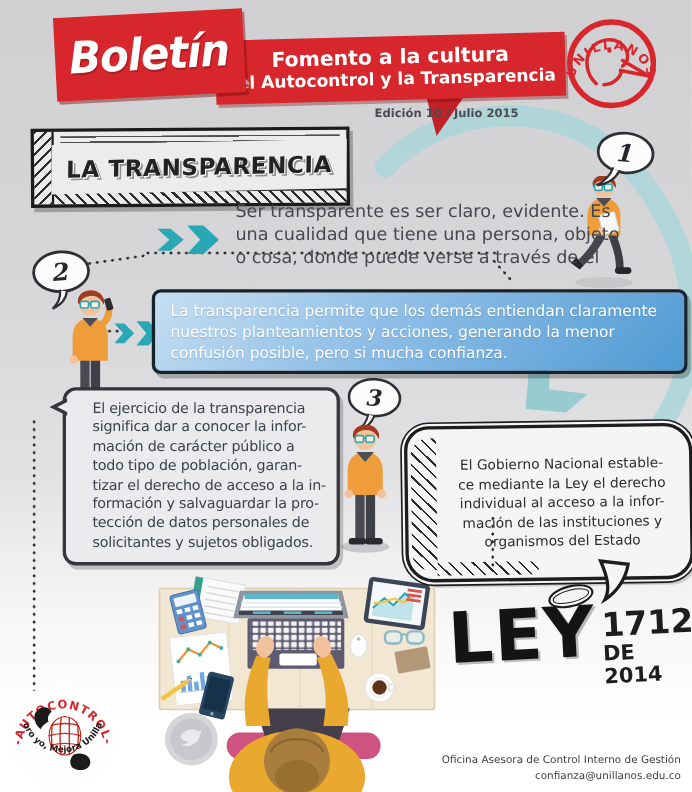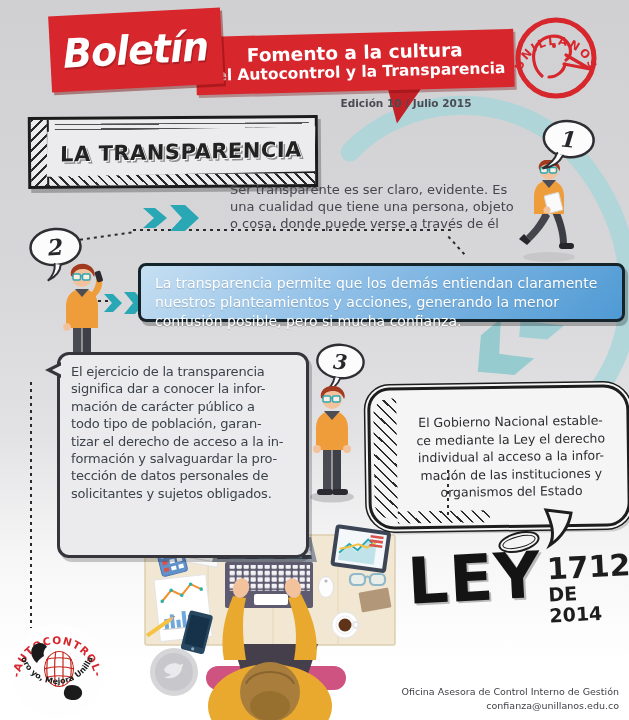--- a/index.html
+++ b/index.html
@@ -36,29 +36,29 @@
     background:repeating-linear-gradient(45deg,#2a2a2a 0 2px,transparent 2px 7px);}
   .rule-top{position:absolute;left:24px;right:6px;top:4px;height:9px;opacity:.75;
     background:repeating-linear-gradient(#1b1b1b 0 1.4px,transparent 1.4px 5px);}
   .rule-bottom{position:absolute;left:24px;right:6px;bottom:15px;height:6px;opacity:.6;
     background:repeating-linear-gradient(#1b1b1b 0 1.4px,transparent 1.4px 5px);}
   .headline-title{position:absolute;left:16px;right:0;top:10px;bottom:11px;background:#ececee;
     display:flex;align-items:center;justify-content:center;font-size:21px;font-weight:800;
     letter-spacing:.5px;color:#222;transform:rotate(-.8deg) skewX(-2deg);
     text-shadow:1px 1px 0 #fff,2.5px 2.5px 0 #8e8e90;}
   
-  .step1-text{left:230px;top:182px;width:300px;font-size:13px;line-height:1.3;
+  .step1-text{left:214px;top:182px;width:300px;font-size:16px;line-height:1.3;
     color:#46464e;z-index:3;}
-  .blue-box{left:138px;top:263px;width:487px;height:59px;box-sizing:border-box;z-index:4;
+  .blue-box{left:138px;top:263px;width:487px;height:77px;box-sizing:border-box;z-index:4;
     background:linear-gradient(135deg,#c6dff2 0%,#8cbde6 45%,#4f9ad4 100%);
     border:3px solid #15232b;border-radius:8px;padding:8px 14px;
     color:#fff;font-size:14px;line-height:1.34;box-shadow:3px 4px 0 rgba(0,0,0,.25);
     text-shadow:0 1px 1px rgba(0,0,0,.18);}
-  .gray-box{left:57px;top:352px;width:252px;height:206px;box-sizing:border-box;z-index:4;
-    background:#ebebed;border:3.5px solid #35353b;border-radius:12px;padding:8px 11px;
+  .gray-box{left:57px;top:352px;width:252px;height:162px;box-sizing:border-box;z-index:4;
+    background:#ebebed;border:3.5px solid #35353b;border-radius:12px;padding:8px 24px;
     color:#3c424c;font-size:13px;line-height:1.34;letter-spacing:-.2px;
     box-shadow:3px 4px 0 rgba(0,0,0,.2);}
   .gray-box::before{content:"";position:absolute;left:-15px;top:7px;width:0;height:0;
     border-top:8px solid transparent;border-bottom:8px solid transparent;
     border-right:16px solid #35353b;}
   .gray-box::after{content:"";position:absolute;left:-8px;top:10px;width:0;height:0;
     border-top:5px solid transparent;border-bottom:5px solid transparent;
     border-right:10px solid #ebebed;}
   
   .gov-bubble{left:368px;top:386px;width:256px;height:136px;z-index:4;background:#f5f5f6;

